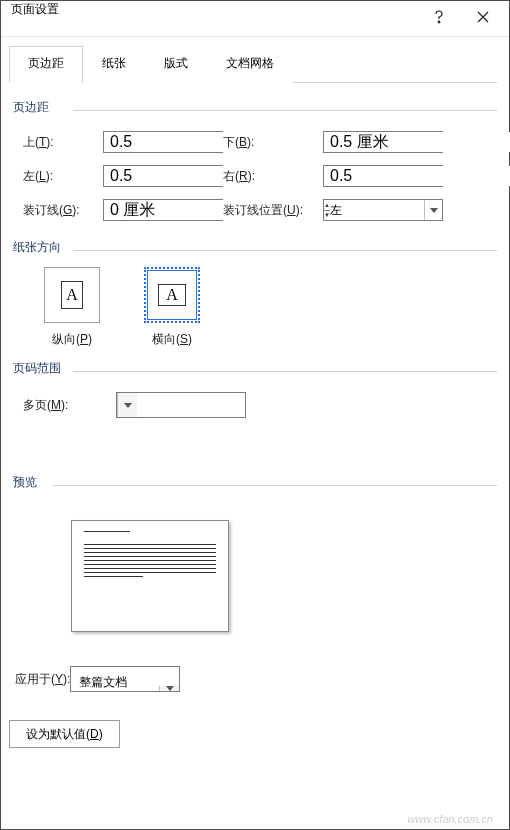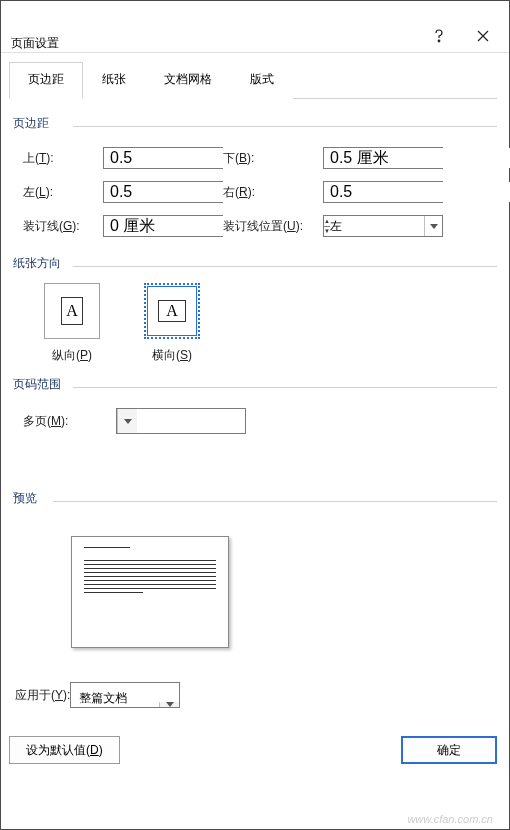--- a/index.html
+++ b/index.html
@@ -1,18 +1,18 @@
 <!DOCTYPE html>
 <html><head>
 <meta charset="utf-8">
 <style>
   * { box-sizing: border-box; font-family: "Microsoft YaHei", "SimSun", sans-serif; font-size: 12px; }
   body { margin: 0; background: #fff; }
   .window { width: 510px; height: 830px; border: 1px solid #4a4a4a; background: #fff; display: flex; flex-direction: column; }
-  .titlebar { height: 52px; display: flex; align-items: flex-end; padding: 0 4px 0 10px; border-bottom: 1px solid #e0e0e0; }
+  .titlebar { height: 36px; display: flex; align-items: flex-start; padding: 0 4px 0 10px; border-bottom: 1px solid #e0e0e0; }
   .titlebar .title { flex: 1; }
   .titlebar .tbtn { width: 44px; height: 32px; display: flex; align-items: center; justify-content: center; cursor: default; }
   .titlebar .tbtn svg { stroke: #222; }
   .body { flex: 1; padding: 8px 12px 14px 8px; display: flex; flex-direction: column; }
   .tabs { display: flex; border-bottom: 1px solid #d0d0d0; margin-bottom: 10px; }
   .tab { padding: 8px 18px 10px 18px; border: 1px solid transparent; border-bottom: none; position: relative; top: 1px; background: #fff; }
   .tab.active { border-color: #d0d0d0; border-bottom: 1px solid #fff; }
   .group-label { color: #1f3864; margin: 6px 0 4px 4px; }
   .group-line { border-top: 1px solid #d0d0d0; margin: -10px 0 10px 64px; }
   .margins { display: grid; grid-template-columns: 80px 120px 100px 120px; row-gap: 12px; align-items: center; margin: 10px 0 12px 14px; }
@@ -72,22 +72,22 @@
           <path d="M1 1 L11 11 M11 1 L1 11"></path>
         </svg>
     </div>
   </div>
 
   <div class="body">
 
     <div class="tabs">
       <div class="tab active">页边距</div>
       <div class="tab">纸张</div>
+      <div class="tab">版式</div>
       <div class="tab">文档网格</div>
-      <div class="tab">版式</div>
     </div>
 
     <div class="group-label">页边距</div>
     <div class="group-line"></div>
 
     <div class="margins">
       <span class="lbl">上(<span class="und">T</span>):</span>
       <div class="spin">
         <input value="0.5" style="">
         <div class="btns">
@@ -199,19 +199,18 @@
             <svg viewBox="0 0 8 5">
               <path d="M0 0 L4 5 L8 0" fill="#555"></path>
             </svg>
           </div>
       </div>
     </div>
 
     <div class="footer">
       <div class="btn">设为默认值(<span class="und">D</span>)</div>
       <div class="spacer"></div>
-      <div class="btn default">确定</div>
     </div>
 
   </div>
 
   <div class="watermark">www.cfan.com.cn</div>
 </div>
 
 </body></html>

